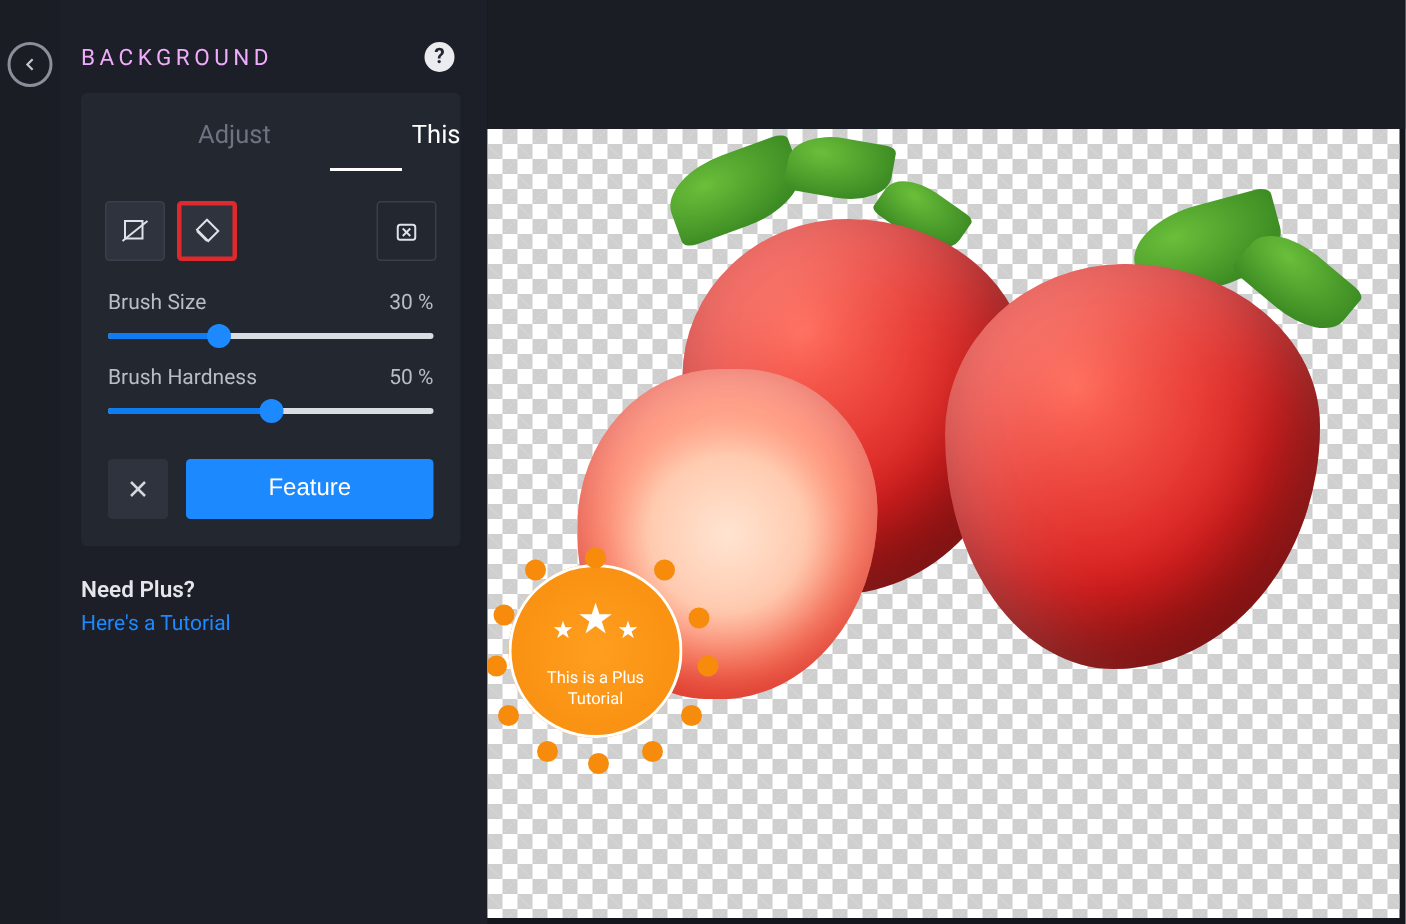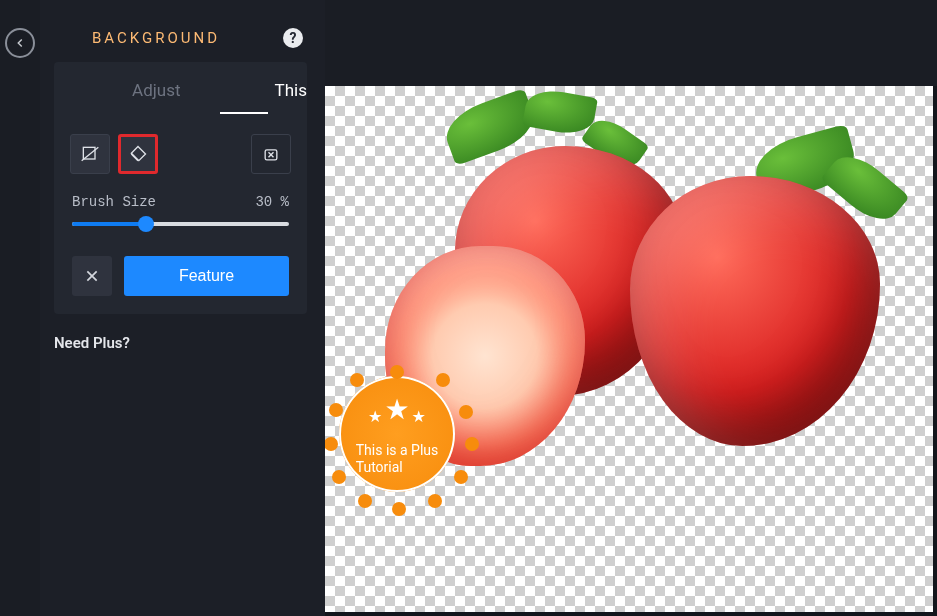--- a/index.html
+++ b/index.html
@@ -2,55 +2,55 @@
 <html><head>
 <meta charset="utf-8">
 <style>
 * { box-sizing: border-box; margin: 0; padding: 0; }
 body { font-family: -apple-system, BlinkMacSystemFont, "Segoe UI", Roboto, sans-serif; background: #1a1d24; color: #c5c8ce; width: 937px; height: 616px; overflow: hidden; }
 .app { display: flex; height: 100%; }
 .rail { width: 40px; background: #1a1d24; display: flex; justify-content: center; padding-top: 28px; }
 .back-btn { width: 30px; height: 30px; border: 2px solid #8a8f99; border-radius: 50%; display: flex; align-items: center; justify-content: center; cursor: pointer; }
 .sidebar { width: 285px; background: #1c1f27; display: flex; flex-direction: column; }
 .header { display: flex; align-items: center; justify-content: space-between; padding: 28px 22px 14px 14px; }
-.header-title { font-size: 15px; letter-spacing: 3px; color: #fdba74; font-weight: 400; margin-left: 38px; }
+.header-title { font-size: 15px; letter-spacing: 3px; color: #f0abfc; font-weight: 400; }
 .help-btn { width: 20px; height: 20px; border-radius: 50%; background: #eaecef; color: #232732; font-size: 14px; font-weight: bold; display: flex; align-items: center; justify-content: center; cursor: pointer; }
 .panel { background: #232730; margin: 0 18px 0 14px; border-radius: 4px; padding-bottom: 18px; }
 .tabs { display: flex; }
 .tab { flex: 1; text-align: right; padding: 18px 0 14px; font-size: 17px; color: #6d7380; cursor: pointer; position: relative; }
 .tab.active { color: #fff; }
 .tab.active::after { content: ""; position: absolute; left: 50%; transform: translateX(-50%); bottom: 0; width: 48px; height: 2px; background: #fff; }
 .tools-row { display: flex; align-items: center; padding: 20px 16px 6px; gap: 8px; }
 .tool-btn { width: 40px; height: 40px; background: #2f333e; border: 1px solid #3a3f4b; border-radius: 3px; display: flex; align-items: center; justify-content: center; cursor: pointer; color: #dfe2e8; }
 .tool-btn.highlighted { border: 3px solid #e0292d; }
 .tool-btn.plain { background: transparent; }
 .spacer { flex: 1; }
 .slider-group { padding: 14px 18px 4px; }
-.slider-header { display: flex; justify-content: space-between; font-size: 14px; color: #b8bdc7; margin-bottom: 12px; font-family: Liberation Mono, monospace; }
+.slider-header { display: flex; justify-content: space-between; font-size: 14px; color: #b8bdc7; margin-bottom: 12px; }
 .slider-track { position: relative; height: 4px; background: #d9dce1; border-radius: 3px; }
 .slider-fill { position: absolute; left: 0; top: 0; height: 100%; background: #0f7cf2; border-radius: 3px; }
 .slider-thumb { position: absolute; top: 50%; width: 16px; height: 16px; background: #1d89ff; border-radius: 50%; transform: translate(-50%, -50%); cursor: pointer; }
 .actions { display: flex; gap: 12px; padding: 26px 18px 0; }
 .close-btn { width: 40px; height: 40px; background: #2f333e; border-radius: 3px; display: flex; align-items: center; justify-content: center; cursor: pointer; color: #d4d7dd; font-size: 18px; }
 .upgrade-btn { flex: 1; height: 40px; background: #1d89ff; color: #fff; border: none; border-radius: 3px; font-size: 16px; cursor: pointer; }
 .help-section { padding: 20px 18px 0 14px; }
 .help-title { font-size: 15px; color: #e4e6eb; font-weight: 600; margin-bottom: 6px; }
 .help-link { font-size: 14px; color: #1d89ff; cursor: pointer; }
 .canvas-wrap { flex: 1; background: #14171d; display: flex; flex-direction: column; }
 .topbar { height: 86px; background: #1a1d24; }
 .canvas { flex: 1; position: relative; margin: 0 4px 4px 0; background-image: linear-gradient(45deg,#cfcfcf 25%,transparent 25%),linear-gradient(-45deg,#cfcfcf 25%,transparent 25%),linear-gradient(45deg,transparent 75%,#cfcfcf 75%),linear-gradient(-45deg,transparent 75%,#cfcfcf 75%); background-size: 20px 20px; background-position: 0 0,0 10px,10px -10px,-10px 0; background-color: #fff; overflow: hidden; }
 .leaf { position: absolute; background: radial-gradient(ellipse at 30% 30%, #6abf3a, #2d7a1c); border-radius: 50% 10% 50% 10%; }
 .strawberry { position: absolute; border-radius: 48% 52% 55% 45% / 42% 40% 60% 58%; background: radial-gradient(circle at 35% 30%, #ff6b5a, #d91f1f 55%, #a00e0e); box-shadow: inset -20px -30px 50px rgba(0,0,0,.35), inset 25px 25px 60px rgba(255,255,255,.25); }
 .half { position: absolute; border-radius: 50% 48% 55% 45% / 50% 45% 60% 52%; background: radial-gradient(circle at 50% 50%, #ffe4d1 0%, #ffcbb0 35%, #ff8a6f 60%, #e63b2e 85%); box-shadow: inset 0 -20px 40px rgba(210,40,30,.6), inset 0 20px 30px rgba(255,255,255,.4); }
 .badge { position: absolute; width: 116px; height: 116px; background: radial-gradient(circle,#ff9e1f,#f78c0c); border-radius: 50%; display: flex; flex-direction: column; align-items: center; justify-content: center; color: #fff; box-shadow: 0 0 0 2px #fff inset; }
 .badge::before { content: ""; position: absolute; inset: -8px; background: radial-gradient(circle,#ff9e1f,#f78c0c); border-radius: 50%; z-index: -1; -webkit-mask: radial-gradient(circle at 50% 50%, transparent 52px, #000 52px); }
 .scallop { position: absolute; width: 14px; height: 14px; background: #f78c0c; border-radius: 50%; }
 .stars { display: flex; gap: 2px; align-items: flex-end; }
 .star { color: #fff; }
-.badge-text { font-size: 14px; margin-top: 16px; line-height: 1.2; }
+.badge-text { font-size: 11px; text-align: center; margin-top: 16px; line-height: 1.2; }
 svg { display: block; }
 </style>
 </head>
 <body>
 
 <div class="app">
   <div class="rail">
     <div class="back-btn">
       <svg width="14" height="14" viewBox="0 0 24 24" fill="none" stroke="#c5c8ce" stroke-width="2.5">
           <path d="M15 18l-6-6 6-6"></path>
@@ -97,35 +97,46 @@
         <div class="slider-header">
           <span>Brush Size</span>
           <span>30 %</span>
         </div>
         <div class="slider-track">
           <div class="slider-fill" style="width:34%"></div>
           <div class="slider-thumb" style="left:34%"></div>
         </div>
       </div>
 
+      <div class="slider-group">
+        <div class="slider-header">
+          <span>Brush Hardness</span>
+          <span>50 %</span>
+        </div>
+        <div class="slider-track">
+          <div class="slider-fill" style="width:50%"></div>
+          <div class="slider-thumb" style="left:50%"></div>
+        </div>
+      </div>
 
 
       <div class="actions">
         <div class="close-btn">
           <svg width="16" height="16" viewBox="0 0 24 24" stroke="currentColor" stroke-width="2.5">
               <line x1="5" y1="5" x2="19" y2="19"></line>
               <line x1="19" y1="5" x2="5" y2="19"></line>
             </svg>
         </div>
         <button class="upgrade-btn">Feature</button>
       </div>
     </div>
 
     <div class="help-section">
       <div class="help-title">Need Plus?</div>
+      <div class="help-link">Here's a Tutorial</div>
     </div>
   </div>
 
   <div class="canvas-wrap">
     <div class="topbar"></div>
     <div class="canvas">
       <div class="leaf" style="left:120px;top:16px;width:90px;height:50px;transform:rotate(-20deg)"></div>
       <div class="leaf" style="left:200px;top:6px;width:70px;height:40px;transform:rotate(10deg)"></div>
       <div class="leaf" style="left:260px;top:40px;width:60px;height:34px;transform:rotate(35deg)"></div>
       <div class="leaf" style="left:430px;top:50px;width:100px;height:56px;transform:rotate(-15deg)"></div>

